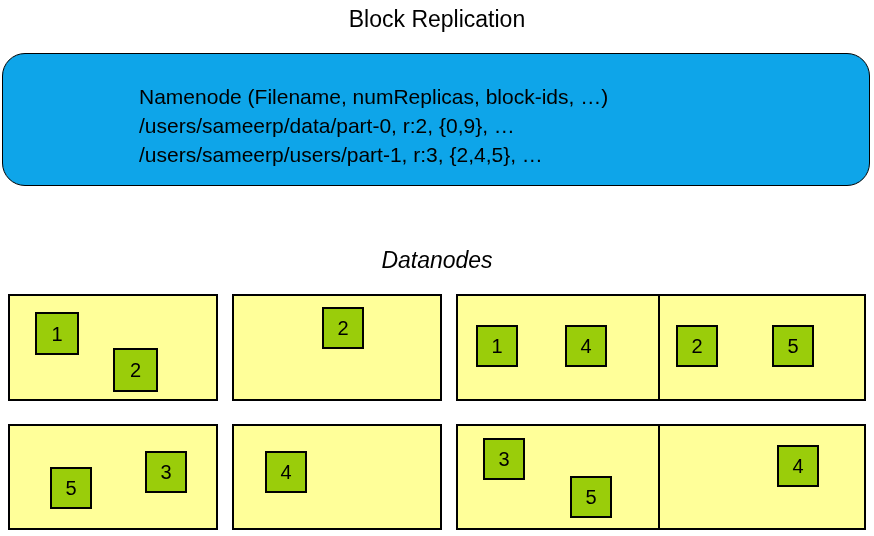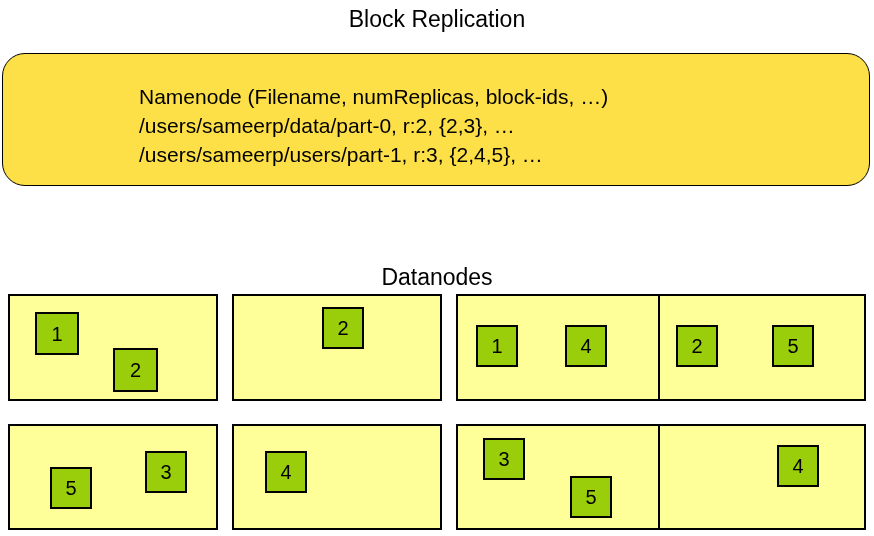--- a/index.html
+++ b/index.html
@@ -39,21 +39,21 @@
   }
 
   
   .namenode-box {
     position: absolute;
     left: 2px;
     top: 53px;
     width: 868px;
     height: 133px;
     box-sizing: border-box;
-    background: #fde047;
+    background: #0ea5e9;
     border: 1.5px solid #000000;
     border-radius: 23px;
     padding-left: 36px;
   }
   .namenode-text {
     position: absolute;
     left: 136px;
     top: 28px;
     font-size: 21px;
     line-height: 29px;
@@ -62,27 +62,28 @@
   }
   .namenode-line {
     display: block;
     white-space: nowrap;
   }
 
   
   .datanodes-label {
     position: absolute;
     left: 0;
-    top: 263px;
+    top: 246px;
     width: 874px;
     text-align: center;
     font-size: 23px;
     line-height: 28px;
     color: #000000;
     white-space: nowrap;
+    font-style: italic;
   }
 
   .datanode {
     position: absolute;
     box-sizing: border-box;
     background: #ffff99;
     border: 2px solid #000000;
   }
 
   .block {
@@ -101,21 +102,21 @@
 </head>
 <body>
 
 <div id="stage">
 
   <div class="diagram-title">Block Replication</div>
 
   <div class="namenode-box">
     <div class="namenode-text">
       <span class="namenode-line">Namenode (Filename, numReplicas, block-ids, …)</span>
-      <span class="namenode-line">/users/sameerp/data/part-0, r:2, {2,3}, …</span>
+      <span class="namenode-line">/users/sameerp/data/part-0, r:2, {0,9}, …</span>
       <span class="namenode-line">/users/sameerp/users/part-1, r:3, {2,4,5}, …</span>
     </div>
   </div>
 
   <div class="datanodes-label">Datanodes</div>
 
   <div id="datanode-layer">
       <div class="datanode" style="left: 8px; top: 294px; width: 210px; height: 107px; background: rgb(255, 255, 153);">
         <div class="block" style="left: 25px; top: 16px; width: 44px; height: 43px; background: rgb(154, 205, 10);">
           <span>1</span>

